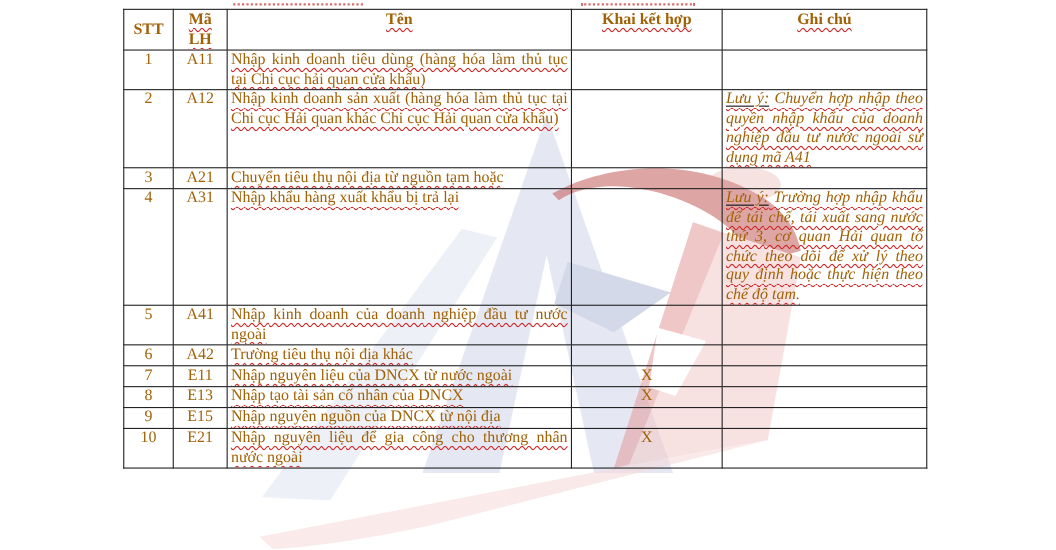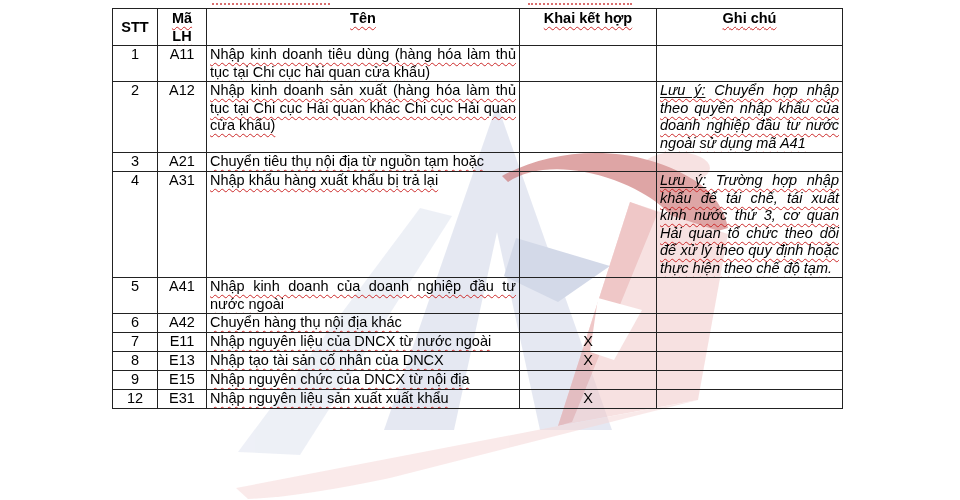--- a/index.html
+++ b/index.html
@@ -1,18 +1,18 @@
 <!DOCTYPE html>
 <html><head>
 <meta charset="utf-8">
 <style>
   html,body{margin:0;padding:0;background:#ffffff;}
   .page{
     position:relative;width:960px;height:500px;background:#ffffff;
-    overflow:hidden;font-family:Liberation Sans, sans-serif;color:#000000;
+    overflow:hidden;font-family:Liberation Serif, serif;color:#a16207;
   }
   .wm{position:absolute;left:0;top:0;z-index:0;}
   .top-squiggle{position:absolute;top:1px;height:2px;z-index:1;
     border-bottom:2px dotted #cf4b4b;opacity:.8;}
   .ts1{left:212px;width:118px;}
   .ts2{left:528px;width:104px;}
   table.doc{
     position:absolute;left:112px;top:8px;z-index:2;
     border-collapse:collapse;table-layout:fixed;width:731px;background:transparent;
   }
@@ -102,35 +102,35 @@
       <td class="c-name"><span class="sq">Chuyển tiêu thụ nội địa từ nguồn tạm hoặc</span></td>
       <td class="c-comb"></td>
       <td class="c-note"><span class="sq"><span class="solid-u"></span><span></span></span></td>
     </tr>
 
     <tr>
       <td class="c-stt">4</td>
       <td class="c-code">A31</td>
       <td class="c-name"><span class="sq">Nhập khẩu hàng xuất khẩu bị trả lại</span></td>
       <td class="c-comb"></td>
-      <td class="c-note"><span class="sq"><span class="solid-u">Lưu ý:</span><span> Trường hợp nhập khẩu để tái chế, tái xuất kinh nước thứ 3, cơ quan Hải quan tổ chức theo dõi để xử lý theo quy định hoặc thực hiện theo chế độ tạm.</span></span></td>
+      <td class="c-note"><span class="sq"><span class="solid-u">Lưu ý:</span><span> Trường hợp nhập khẩu để tái chế, tái xuất sang nước thứ 3, cơ quan Hải quan tổ chức theo dõi để xử lý theo quy định hoặc thực hiện theo chế độ tạm.</span></span></td>
     </tr>
 
     <tr>
       <td class="c-stt">5</td>
       <td class="c-code">A41</td>
       <td class="c-name"><span class="sq">Nhập kinh doanh của doanh nghiệp đầu tư nước ngoài</span></td>
       <td class="c-comb"></td>
       <td class="c-note"><span class="sq"><span class="solid-u"></span><span></span></span></td>
     </tr>
 
     <tr>
       <td class="c-stt">6</td>
       <td class="c-code">A42</td>
-      <td class="c-name"><span class="sq">Chuyển hàng thụ nội địa khác</span></td>
+      <td class="c-name"><span class="sq">Trường tiêu thụ nội địa khác</span></td>
       <td class="c-comb"></td>
       <td class="c-note"><span class="sq"><span class="solid-u"></span><span></span></span></td>
     </tr>
 
     <tr>
       <td class="c-stt">7</td>
       <td class="c-code">E11</td>
       <td class="c-name"><span class="sq">Nhập nguyên liệu của DNCX từ nước ngoài</span></td>
       <td class="c-comb">X</td>
       <td class="c-note"><span class="sq"><span class="solid-u"></span><span></span></span></td>
@@ -140,31 +140,31 @@
       <td class="c-stt">8</td>
       <td class="c-code">E13</td>
       <td class="c-name"><span class="sq">Nhập tạo tài sản cố nhân của DNCX</span></td>
       <td class="c-comb">X</td>
       <td class="c-note"><span class="sq"><span class="solid-u"></span><span></span></span></td>
     </tr>
 
     <tr>
       <td class="c-stt">9</td>
       <td class="c-code">E15</td>
-      <td class="c-name"><span class="sq">Nhập nguyên chức của DNCX từ nội địa</span></td>
+      <td class="c-name"><span class="sq">Nhập nguyên nguồn của DNCX từ nội địa</span></td>
       <td class="c-comb"></td>
       <td class="c-note"><span class="sq"><span class="solid-u"></span><span></span></span></td>
     </tr>
 
-
-
     <tr>
-      <td class="c-stt">12</td>
-      <td class="c-code">E31</td>
-      <td class="c-name"><span class="sq">Nhập nguyên liệu sản xuất xuất khẩu</span></td>
+      <td class="c-stt">10</td>
+      <td class="c-code">E21</td>
+      <td class="c-name"><span class="sq">Nhập nguyên liệu để gia công cho thương nhân nước ngoài</span></td>
       <td class="c-comb">X</td>
       <td class="c-note"><span class="sq"><span class="solid-u"></span><span></span></span></td>
     </tr>
+
+
 
   </tbody>
   </table>
 
 </div>
 
 </body></html>

